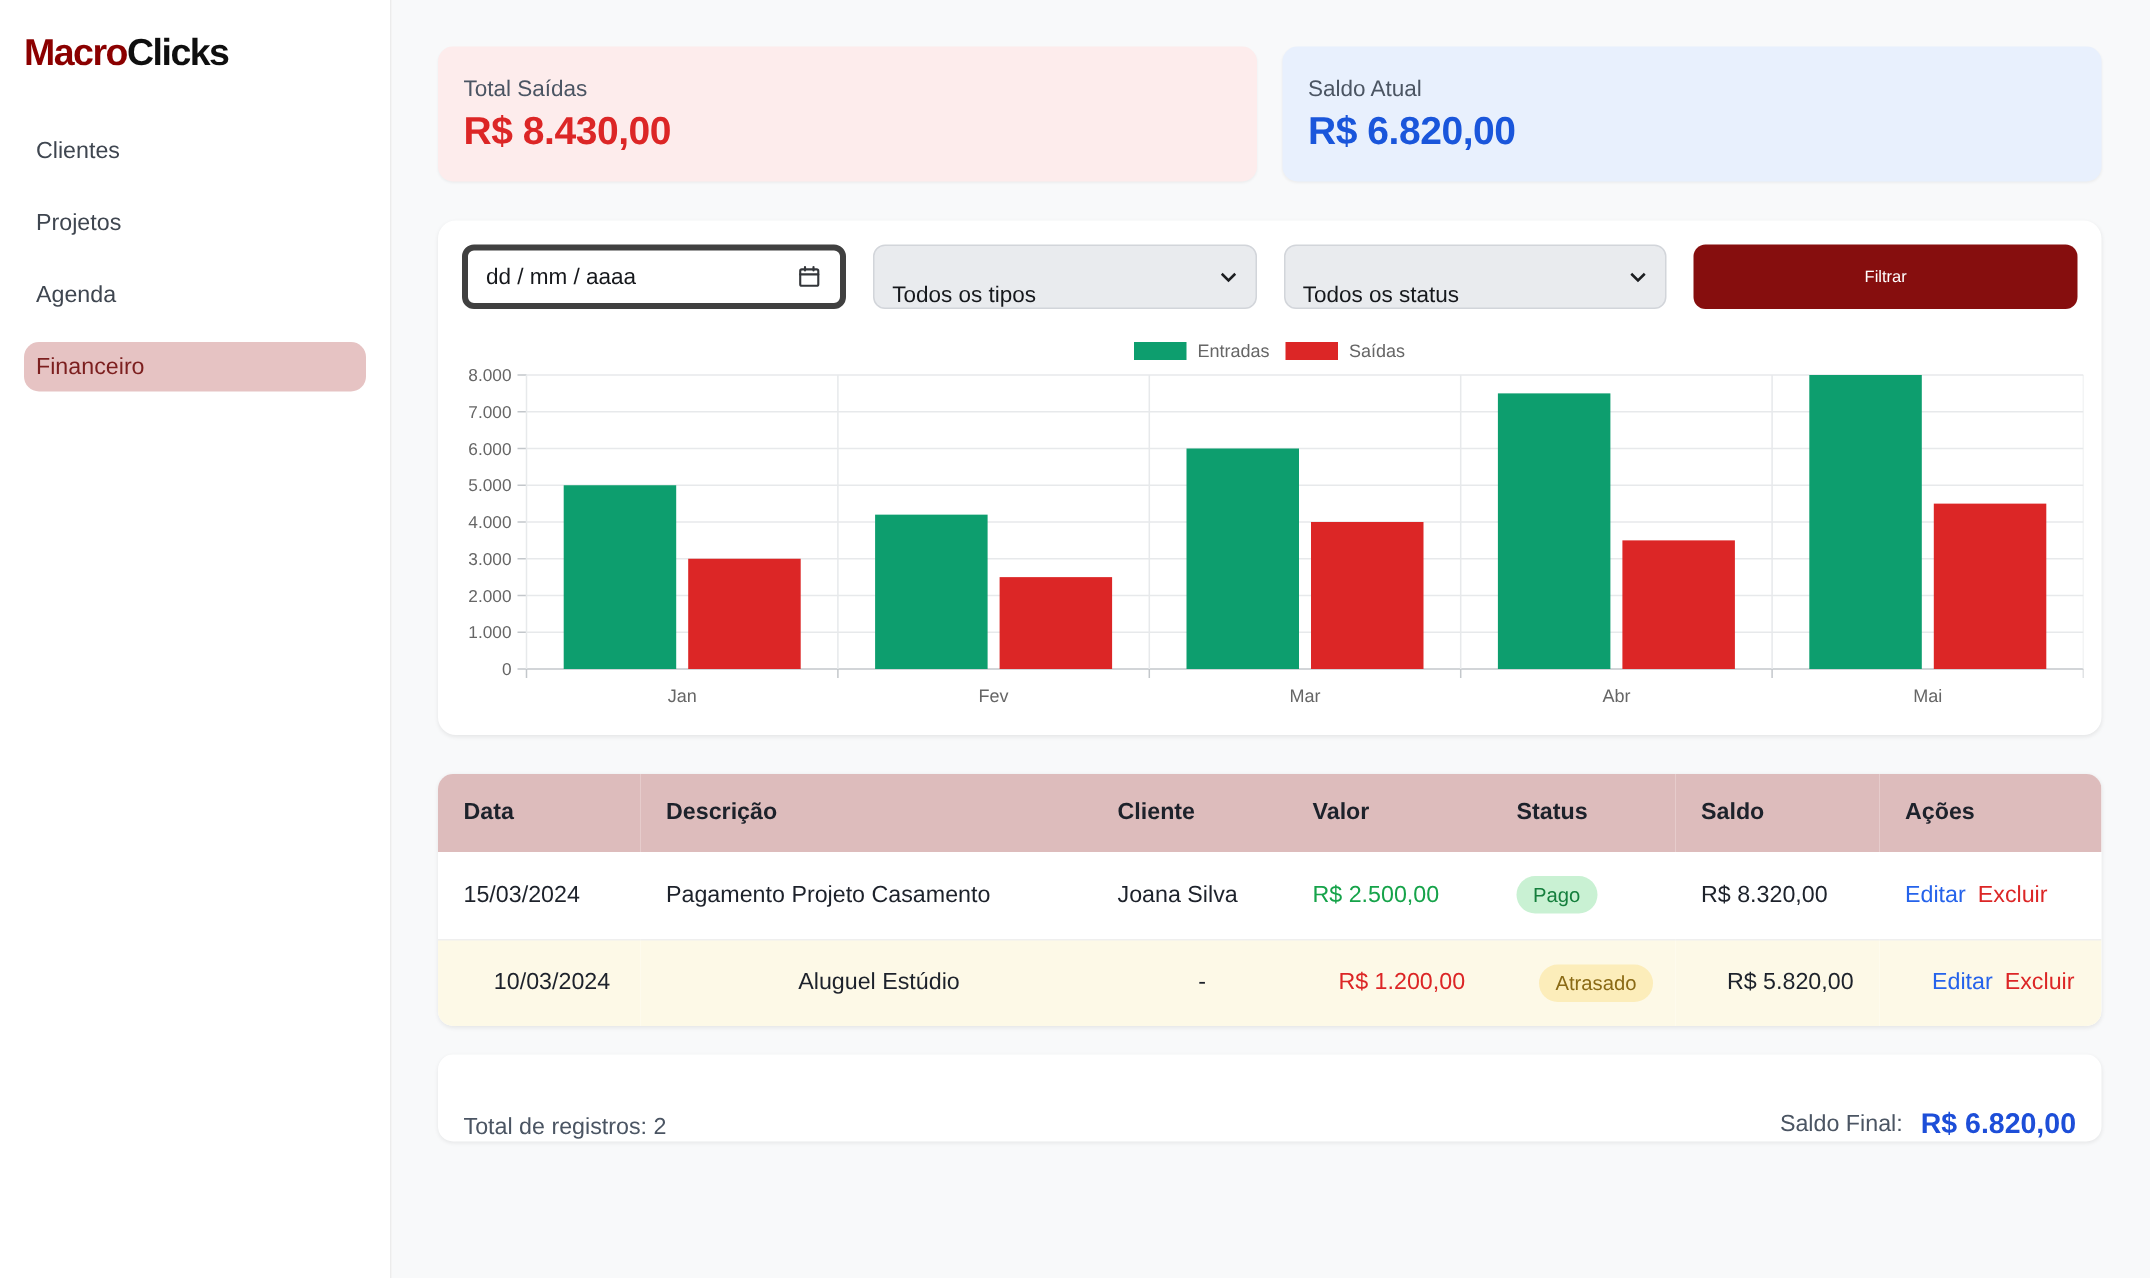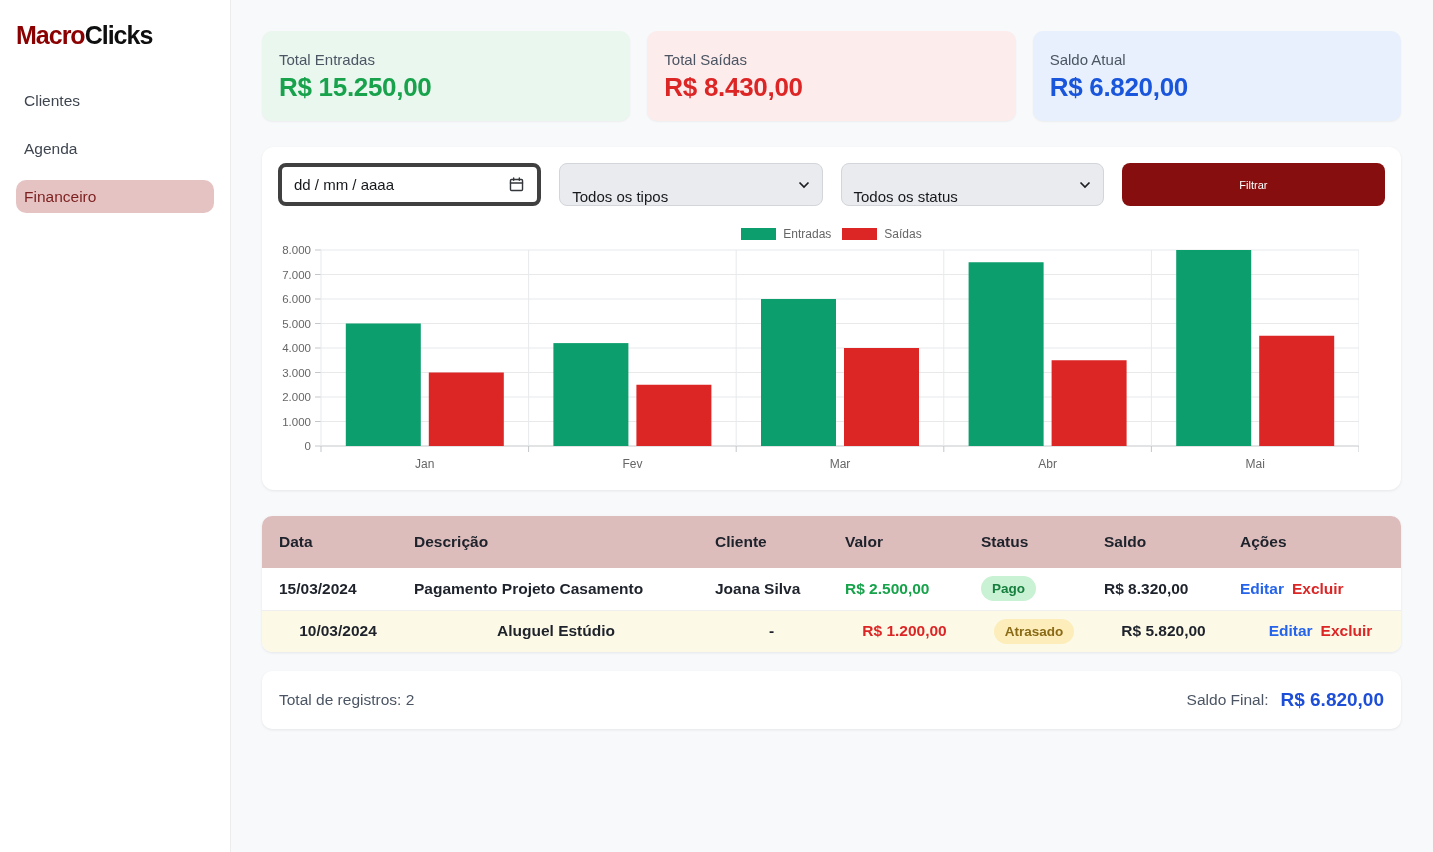--- a/index.html
+++ b/index.html
@@ -1,18 +1,18 @@
 <!DOCTYPE html>
 <html><head>
 <meta charset="utf-8">
 <style>
   * { margin:0; padding:0; box-sizing:border-box; }
   html,body { width:1433px; height:852px; }
   body { font-family:"Liberation Sans",sans-serif; background:#f8f9fa; display:flex; overflow:hidden; }
-  .sidebar { width:231px; background:#fff; border-right:1px solid #ececec; padding:21px 16px 0; flex-shrink:0; }
+  .sidebar { width:261px; background:#fff; border-right:1px solid #ececec; padding:21px 16px 0; flex-shrink:0; }
   .logo { font-size:25px; font-weight:700; letter-spacing:-1px; }
   .logo .b1 { color:#8b0000; }
   .logo .b2 { color:#0f0f0f; }
   .nav { margin-top:34px; }
   .nav-item { font-size:15.5px; color:#3f4650; padding:0 8px; height:33px; border-radius:10px; margin-bottom:15px; cursor:pointer; display:flex; align-items:center; }
   .nav-item.active { background:#e6c3c3; color:#7c1f1f; }
   .main { flex:1; padding:31px 32px 0 31px; min-width:0; }
   .cards { display:flex; gap:17px; }
   .card { flex:1; height:90px; border-radius:10px; padding:15px 17px; box-shadow:0 1px 2px rgba(0,0,0,0.05); }
   .card .label { font-size:15px; color:#4b5563; margin-top:5px; }
@@ -27,56 +27,53 @@
   .btn-filtrar { background:#860e0e; color:#fff; border:none; border-radius:8px; font-size:11px; font-family:"Liberation Sans",sans-serif; cursor:pointer; }
   .legend { display:flex; justify-content:center; align-items:flex-start; margin-top:26px; height:14px; }
   .legend-item { display:flex; align-items:center; gap:7px; font-size:12px; color:#666; cursor:pointer; }
   .legend-item + .legend-item { margin-left:11px; }
   .swatch { width:35px; height:12px; display:inline-block; }
   #chart-svg { display:block; margin-top:3px; }
   .table-panel { margin-top:26px; overflow:hidden; border-radius:10px; }
   table { width:100%; border-collapse:collapse; font-size:15.5px; }
   thead tr { background:#ddbcbc; }
   th { text-align:left; font-weight:700; color:#1d222b; height:52px; padding:0 0 0 17px; }
-  td { height:42px; padding:0 0 0 17px; color:#1d222b;font-weight:bold; }
+  td { height:58px; padding:0 0 0 17px; color:#1d222b; }
   tbody tr.row-normal { background:#fff; border-bottom:1px solid #efefef; }
   tbody tr.row-late { background:#fdf9e7;text-align:center; }
   .val-green { color:#16a34a; }
   .val-red { color:#dc2626; }
   .badge { display:inline-block; border-radius:999px; padding:5px 11px; font-size:13.5px; }
   .badge.pago { background:#c9f1d3; color:#157f3d; }
   .badge.atrasado { background:#fcedba; color:#8a6a15; }
   .link-edit { color:#2563eb; cursor:pointer; }
   .link-del { color:#dc2626; cursor:pointer; margin-left:8px; }
-  .footer-panel { margin-top:19px; height:58px; display:flex; align-items:center; justify-content:space-between; padding:0 17px; border-radius:10px; }
+  .footer-panel { margin-top:19px; height:58px; display:flex; align-items:flex-end; justify-content:space-between; padding:0 17px; border-radius:10px; }
   .footer-left { font-size:15.5px; color:#4b5563; }
   .footer-right { display:flex; align-items:center; }
   .footer-right .lbl { font-size:15.5px; color:#4b5563; }
   .footer-right .val { font-size:19px; font-weight:700; color:#1d4ed8; margin-left:12px; }
 </style>
 </head>
 <body>
 
 <aside class="sidebar">
   <div class="logo">
     <span class="b1">Macro</span><span class="b2">Clicks</span>
   </div>
   <nav class="nav">
     <div class="nav-item">Clientes</div>
+    <div class="nav-item">Projetos</div>
     <div class="nav-item">Agenda</div>
     <div class="nav-item active">Financeiro</div>
   </nav>
 </aside>
 
 <main class="main">
   <div class="cards">
-    <div class="card" id="card-0" style="background: rgb(233, 247, 239);">
-      <div class="label">Total Entradas</div>
-      <div class="value" style="color: rgb(23, 162, 75);">R$ 15.250,00</div>
-    </div>
     <div class="card" id="card-1" style="background: rgb(253, 236, 236);">
       <div class="label">Total Saídas</div>
       <div class="value" style="color: rgb(220, 38, 38);">R$ 8.430,00</div>
     </div>
     <div class="card" id="card-2" style="background: rgb(232, 240, 253);">
       <div class="label">Saldo Atual</div>
       <div class="value" style="color: rgb(26, 86, 219);">R$ 6.820,00</div>
     </div>
   </div>
 

